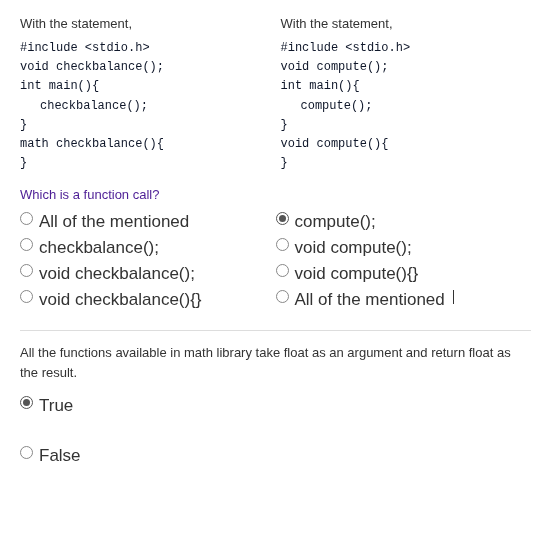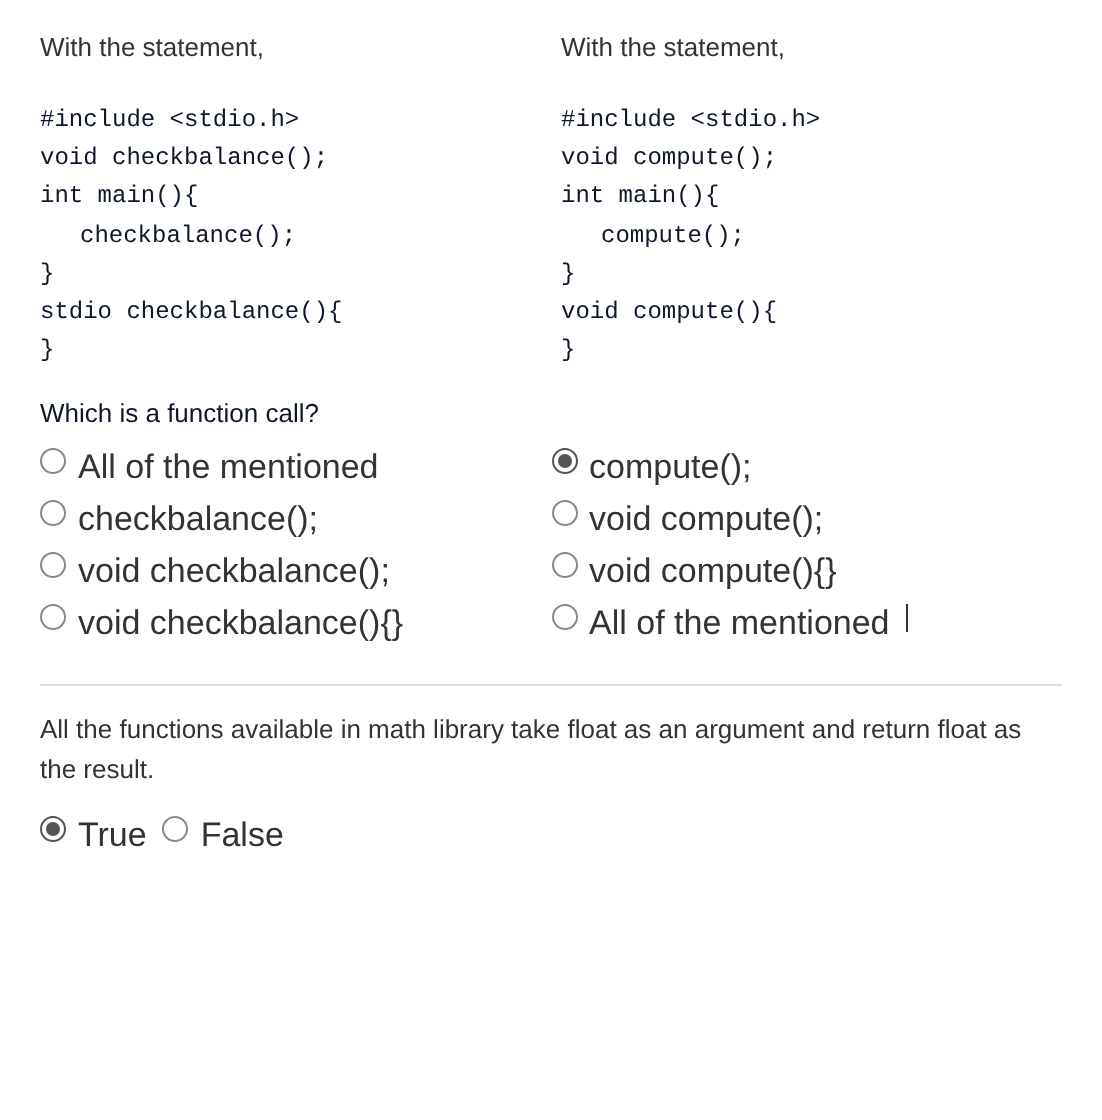--- a/index.html
+++ b/index.html
@@ -18,42 +18,42 @@
       margin-bottom: 10px;
     }
     .col {
       flex: 1;
       padding-right: 10px;
     }
     .col:last-child { padding-right: 0; }
     .statement-header {
       font-size: 13px;
       color: #333;
-      margin-bottom: 20px;
+      margin-bottom: 8px;
     }
     .code-block {
       font-family: 'Courier New', monospace;
       font-size: 12px;
       line-height: 1.6;
       color: #0f172a;
     }
     .code-line { display: block; }
     .code-indent { padding-left: 20px; }
 
     .question-row {
       display: flex;
       align-items: flex-start;
       margin-bottom: 10px;
       margin-top: 14px;
       gap: 0;
     }
     .question-label {
       flex: 1;
       font-size: 13px;
-      color: #0f172a;
+      color: #4c1d95;
       padding-right: 10px;
     }
 
     .options-col {
       flex: 1;
     }
     .option-item {
       display: flex;
       align-items: flex-start;
       margin-bottom: 6px;
@@ -91,22 +91,22 @@
     .math-statement {
       font-size: 13px;
       font-weight: 400;
       color: #333;
       margin-bottom: 14px;
       line-height: 1.5;
     }
 
     .true-false-options {
       display: flex;
-      flex-direction: row;
-      gap: 8px;
+      flex-direction: column;
+      gap: 24px;
     }
 
     .cursor-line {
       display: inline-block;
       width: 1px;
       height: 14px;
       background: #333;
       vertical-align: middle;
       margin-left: 2px;
     }
@@ -116,21 +116,21 @@
 
 <div class="two-col">
   <div class="col">
     <div class="statement-header">With the statement,</div>
     <div class="code-block">
       <span class="code-line">#include &lt;stdio.h&gt;</span>
       <span class="code-line">void checkbalance();</span>
       <span class="code-line">int main(){</span>
       <span class="code-line code-indent">checkbalance();</span>
       <span class="code-line">}</span>
-      <span class="code-line">stdio checkbalance(){</span>
+      <span class="code-line">math checkbalance(){</span>
       <span class="code-line">}</span>
     </div>
   </div>
   <div class="col">
     <div class="statement-header">With the statement,</div>
     <div class="code-block">
       <span class="code-line">#include &lt;stdio.h&gt;</span>
       <span class="code-line">void compute();</span>
       <span class="code-line">int main(){</span>
       <span class="code-line code-indent">compute();</span>

